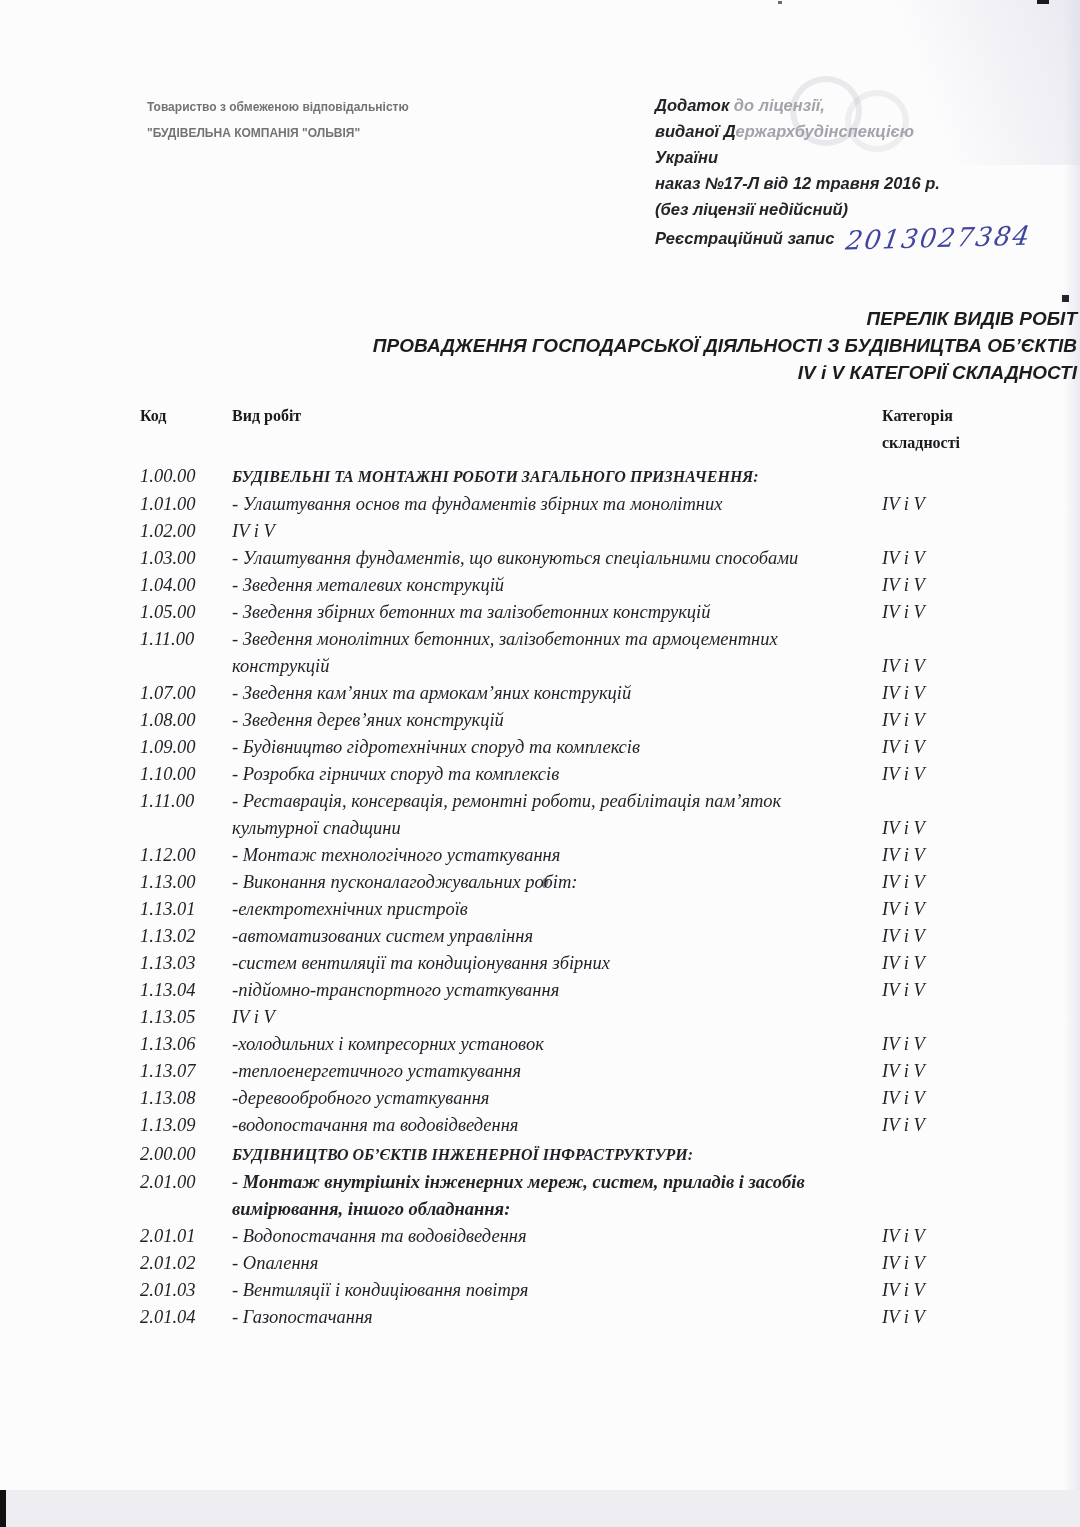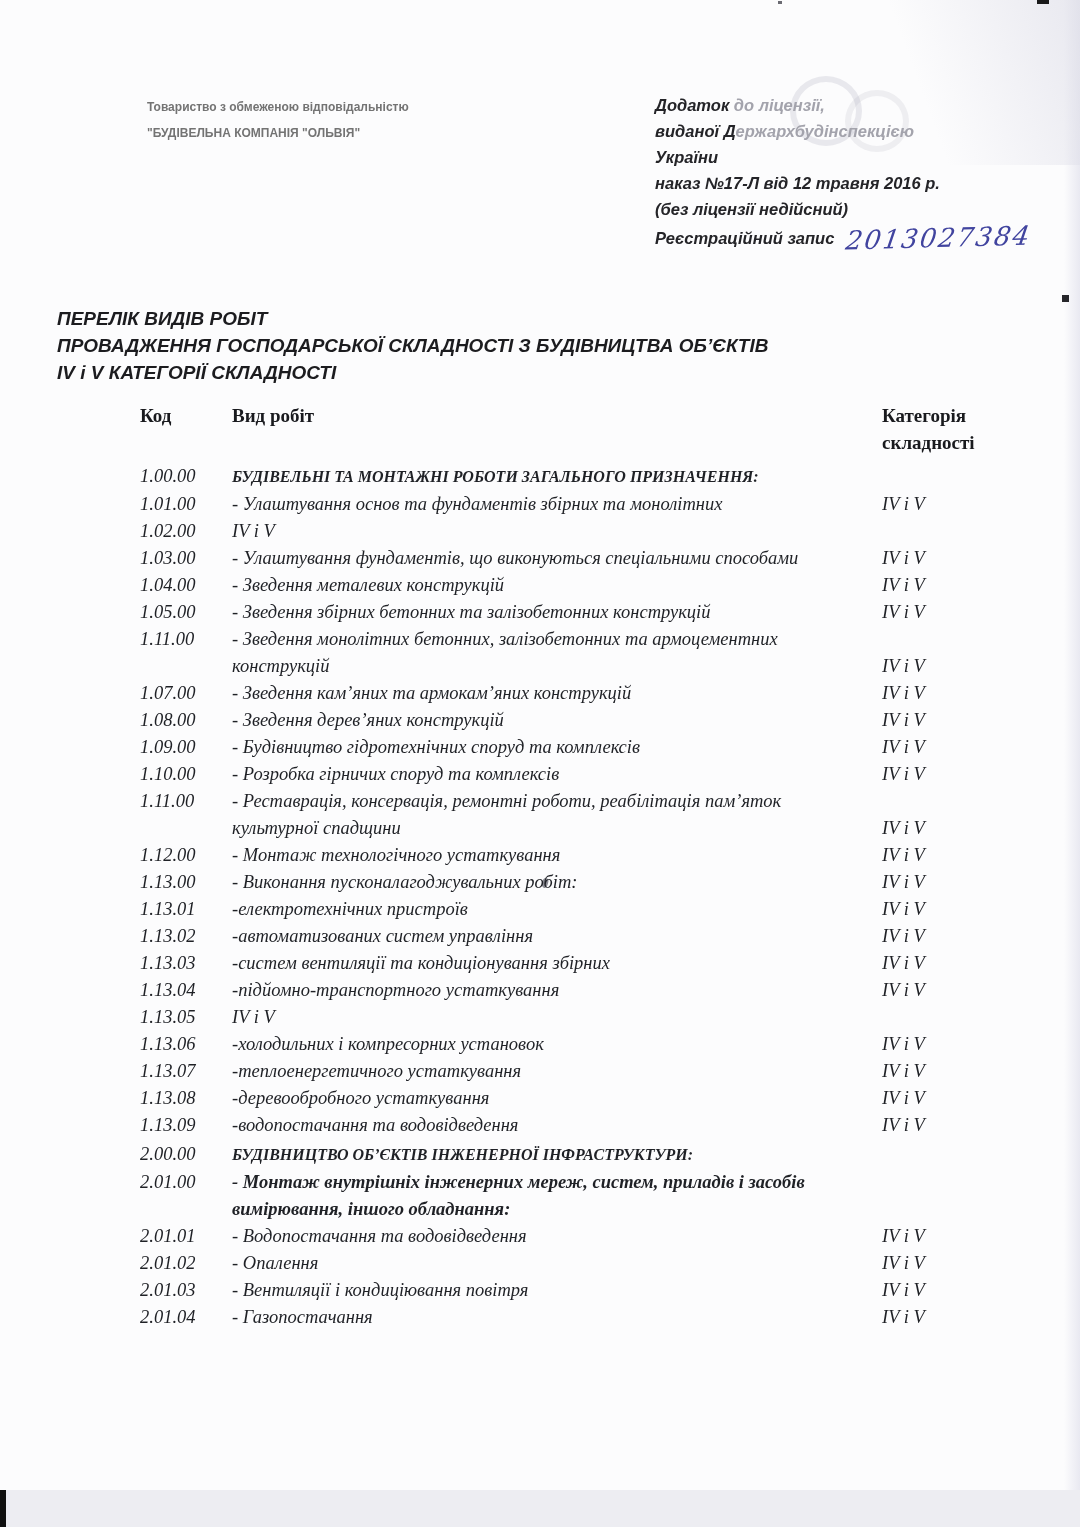--- a/index.html
+++ b/index.html
@@ -43,29 +43,29 @@
   .faded { color:#a3a3ac; }
   .reg-line { white-space:nowrap; }
   .reg-value {
     display:inline-block; margin-left:12px; position:relative; top:3px;
     font-family:"DejaVu Serif",serif; font-weight:normal; font-style:italic;
     font-size:26px; letter-spacing:2px; transform:rotate(-1.5deg) skewX(-10deg);
   }
 
   
   .doc-title {
-    position:absolute; top:305px; left:57px; width:1020px; text-align:left;
+    position:absolute; top:305px; left:57px; width:1020px; text-align:right;
     font-family:"Liberation Sans","DejaVu Sans",sans-serif;
     font-weight:bold; font-style:italic; font-size:19px; line-height:27px; color:#1c1c1f;
   }
 
   
   .worklist { position:absolute; left:140px; top:402px; width:852px;
     font-style:italic; font-size:18.5px; line-height:27px; color:#1f2126; }
-  .thead { display:flex; font-style:normal; font-weight:bold; font-size:19px; line-height:27px;
+  .thead { display:flex; font-style:normal; font-weight:bold; font-size:16px; line-height:27px;
     margin-bottom:7px; color:#191a1e; }
   .tcode { width:92px; flex-shrink:0; }
   .ttext { flex:1; padding-right:16px; }
   .tcat  { width:110px; flex-shrink:0; }
   .trow { display:flex; }
   .trow .tcat { align-self:flex-end; }
   .trow.section { margin-top:2px; margin-bottom:1px; }
   .trow.section .ttext { font-weight:bold; font-size:16px; }
   .trow.bold .ttext { font-weight:bold; }
 </style>
@@ -96,21 +96,21 @@
     <div>України</div>
     <div>наказ №17-Л від 12 травня 2016 р.</div>
     <div>(без ліцензії недійсний)</div>
     <div class="reg-line">
       <span>Реєстраційний запис</span><span class="reg-value" id="reg-value" style="color: rgb(65, 68, 159);">2013027384</span>
     </div>
   </div>
 
   <div class="doc-title">
     <div>ПЕРЕЛІК ВИДІВ РОБІТ</div>
-    <div>ПРОВАДЖЕННЯ ГОСПОДАРСЬКОЇ СКЛАДНОСТІ З БУДІВНИЦТВА ОБ’ЄКТІВ</div>
+    <div>ПРОВАДЖЕННЯ ГОСПОДАРСЬКОЇ ДІЯЛЬНОСТІ З БУДІВНИЦТВА ОБ’ЄКТІВ</div>
     <div>IV і V КАТЕГОРІЇ СКЛАДНОСТІ</div>
   </div>
 
   <div class="worklist">
     <div class="thead">
       <span class="tcode">Код</span>
       <span class="ttext">Вид робіт</span>
       <span class="tcat">Категорія складності</span>
     </div>
     <div id="rows-host">

